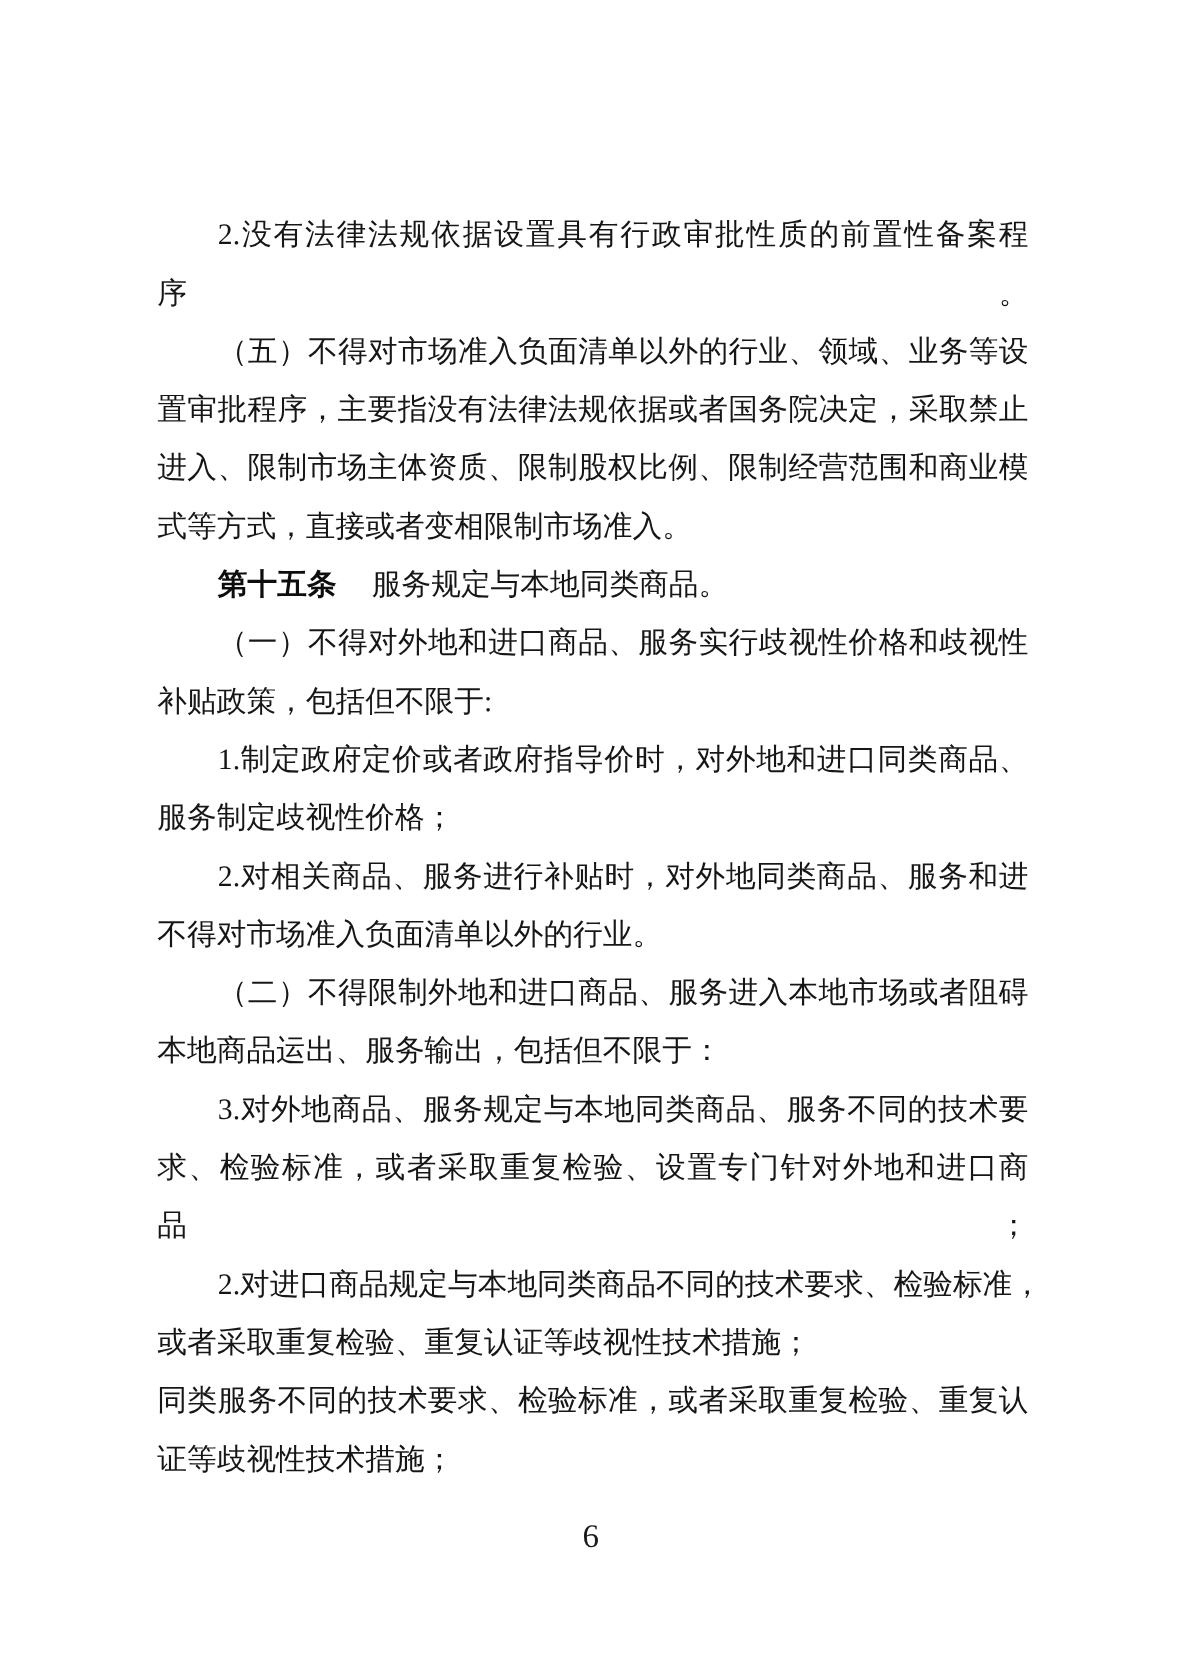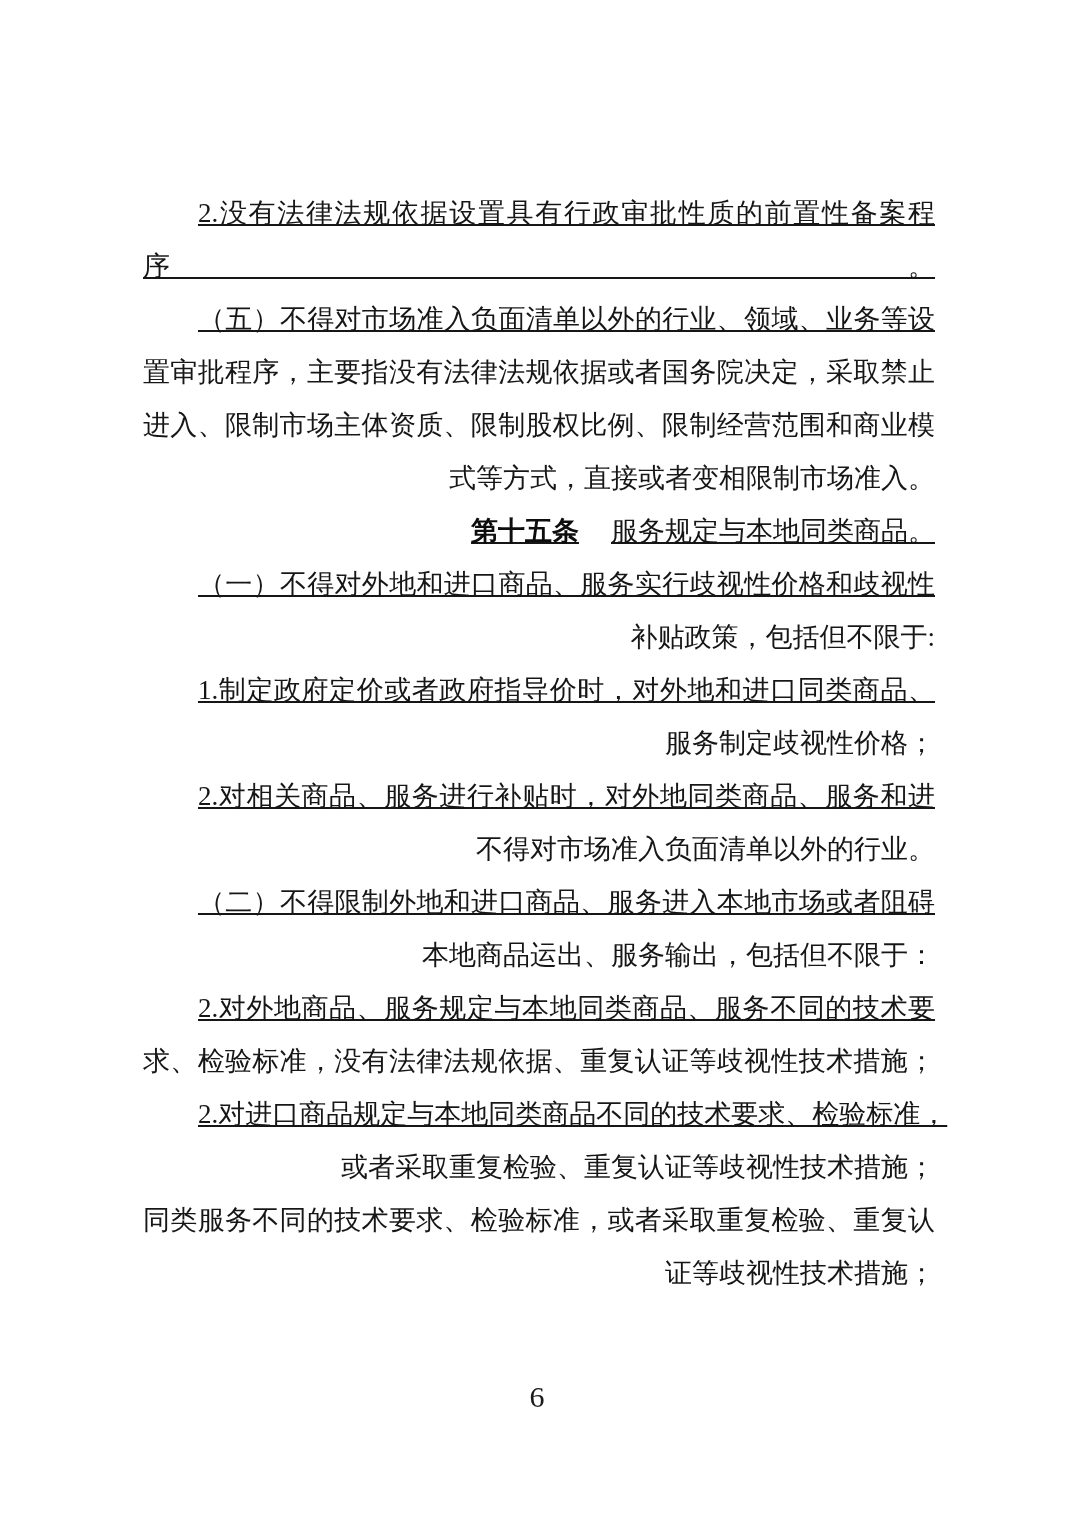--- a/index.html
+++ b/index.html
@@ -25,30 +25,29 @@
   .doc-body {
     position: absolute;
     left: 143px;
     top: 187px;
     width: 792px;
     font-size: 27px;
     line-height: 53px;
     letter-spacing: 0;
   }
   .line {
-    text-align: right;
+    text-align: left;
     min-height: 53px;
   }
   .line.justify {
     text-align: justify;
     text-align-last: justify;
   }
   .line.indent {
     text-indent: 55px;
-    text-decoration: underline;
   }
   .line.nowrap {
     white-space: nowrap;
     overflow: visible;
   }
   .term {
     font-weight: 700;
     font-family: "Liberation Sans", "DejaVu Sans", sans-serif;
     margin-right: 32px;
     color: #0d0d0d;
@@ -76,22 +75,22 @@
       <div class="line">式等方式，直接或者变相限制市场准入。</div>
       <div class="line indent"><b class="term">第十五条</b><span>服务规定与本地同类商品。</span></div>
       <div class="line indent justify">（一）不得对外地和进口商品、服务实行歧视性价格和歧视性</div>
       <div class="line">补贴政策，包括但不限于:</div>
       <div class="line indent justify">1.制定政府定价或者政府指导价时，对外地和进口同类商品、</div>
       <div class="line">服务制定歧视性价格；</div>
       <div class="line indent justify">2.对相关商品、服务进行补贴时，对外地同类商品、服务和进</div>
       <div class="line">不得对市场准入负面清单以外的行业。</div>
       <div class="line indent justify">（二）不得限制外地和进口商品、服务进入本地市场或者阻碍</div>
       <div class="line">本地商品运出、服务输出，包括但不限于：</div>
-      <div class="line indent justify">2.对外地商品、服务规定与本地同类商品、服务不同的技术要</div>
-      <div class="line justify">求、检验标准，没有法律法规依据、重复认证等歧视性技术措施；</div>
+      <div class="line indent justify">3.对外地商品、服务规定与本地同类商品、服务不同的技术要</div>
+      <div class="line justify">求、检验标准，或者采取重复检验、设置专门针对外地和进口商品；</div>
       <div class="line indent nowrap">2.对进口商品规定与本地同类商品不同的技术要求、检验标准，</div>
       <div class="line">或者采取重复检验、重复认证等歧视性技术措施；</div>
       <div class="line justify">同类服务不同的技术要求、检验标准，或者采取重复检验、重复认</div>
       <div class="line">证等歧视性技术措施；</div>
     </div>
   <div class="footer">
     <span>6</span>
   </div>
 </div>
 

